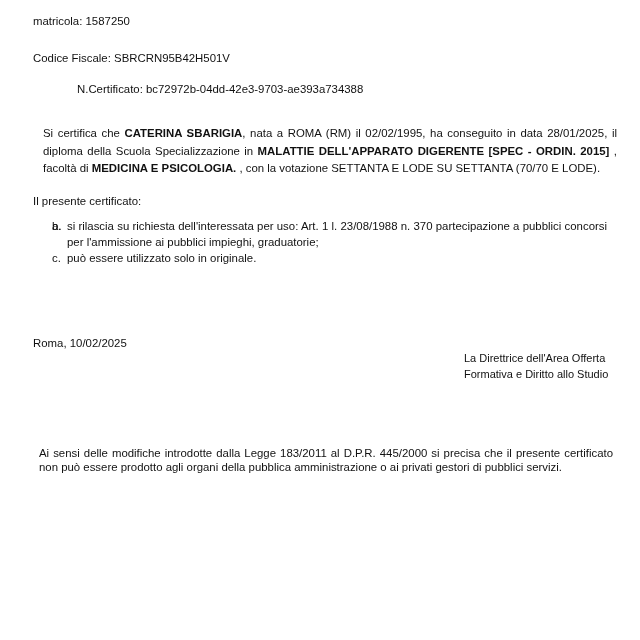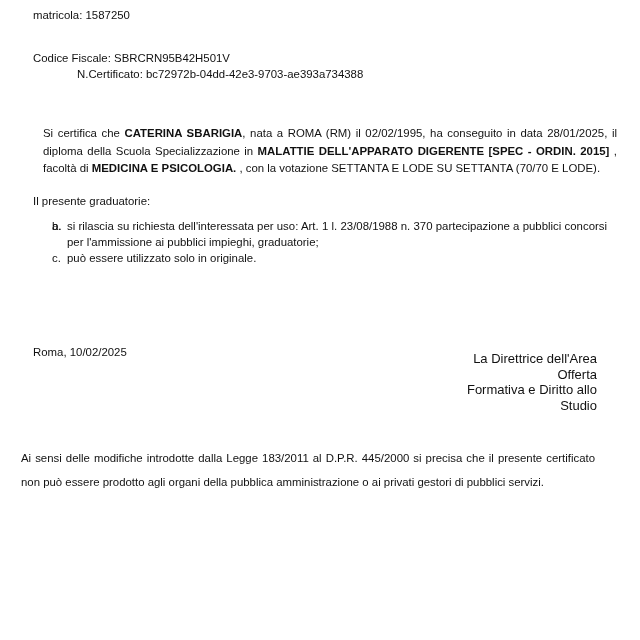--- a/index.html
+++ b/index.html
@@ -13,47 +13,47 @@
       text-align: justify; line-height: 17.5px;
     }
     .para b { font-weight: bold; }
     .list {
       position: absolute; left: 52px; width: 555px; margin: 0; padding: 0;
       list-style: none; line-height: 16px;
     }
     .list li { position: relative; padding-left: 15px; text-align: justify; }
     .list li .mk { position: absolute; left: 0; top: 0; }
     .sig {
-      position: absolute; left: 432px; width: 165px; text-align: right; line-height: 15.5px;
-      font-size: 13px;
+      position: absolute; left: 464px; width: 165px; text-align: left; line-height: 15.5px;
+      font-size: 11px;
     }
     .footer {
-      position: absolute; left: 21px; width: 574px; text-align: justify; line-height: 24px;
+      position: absolute; left: 39px; width: 574px; text-align: justify; line-height: 14px;
     }
   </style>
 </head>
 <body>
 
 <div>
 
-  <div class="line" style="top:9px;">matricola: 1587250</div>
+  <div class="line" style="top:15px;">matricola: 1587250</div>
   <div class="line" style="top:52px;text-align:right;">Codice Fiscale: SBRCRN95B42H501V</div>
-  <div class="line" style="top:68px;padding-left:44px;">N.Certificato: bc72972b-04dd-42e3-9703-ae393a734388</div>
+  <div class="line" style="top:83px;padding-left:44px;">N.Certificato: bc72972b-04dd-42e3-9703-ae393a734388</div>
 
   <div class="para" style="top:125px;"><span>Si certifica che </span><b>CATERINA SBARIGIA</b><span>, nata a ROMA (RM) il 02/02/1995, ha conseguito in data 28/01/2025, il diploma della Scuola Specializzazione in </span><b>MALATTIE DELL'APPARATO DIGERENTE [SPEC - ORDIN. 2015]</b><span> , facoltà di </span><b>MEDICINA E PSICOLOGIA.</b><span> , con la votazione SETTANTA E LODE SU SETTANTA (70/70 E LODE).</span></div>
 
-  <div class="line" style="top:195px;">Il presente graduatorie:</div>
+  <div class="line" style="top:195px;">Il presente certificato:</div>
 
   <ul class="list" style="top:218px;">
     <li><span class="mk">a.</span></li>
     <li><span class="mk">b.</span><span>si rilascia su richiesta dell'interessata per uso: Art. 1 l. 23/08/1988 n. 370 partecipazione a pubblici concorsi per l'ammissione ai pubblici impieghi, graduatorie;</span></li>
     <li><span class="mk">c.</span><span>può essere utilizzato solo in originale.</span></li>
   </ul>
 
-  <div class="line" style="top:346px;">Roma, 10/02/2025</div>
+  <div class="line" style="top:337px;">Roma, 10/02/2025</div>
 
   <div class="sig" style="top:351px;">
     <div>La Direttrice dell'Area Offerta</div>
     <div>Formativa e Diritto allo Studio</div>
   </div>
 
   <div class="footer" style="top:446px;">Ai sensi delle modifiche introdotte dalla Legge 183/2011 al D.P.R. 445/2000 si precisa che il presente certificato non può essere prodotto agli organi della pubblica amministrazione o ai privati gestori di pubblici servizi.</div>
 
 </div>
 

